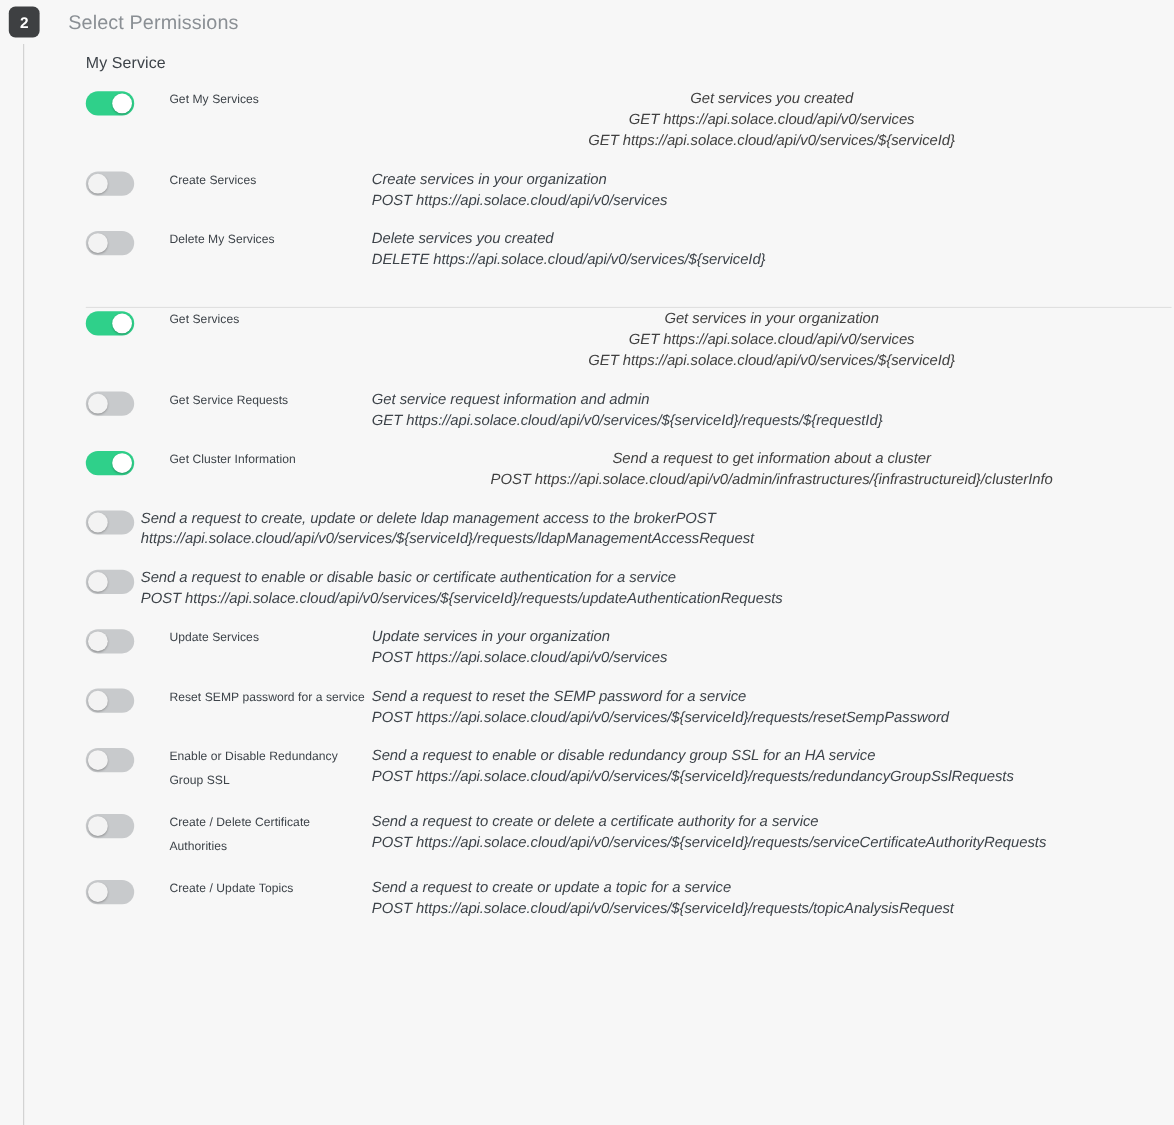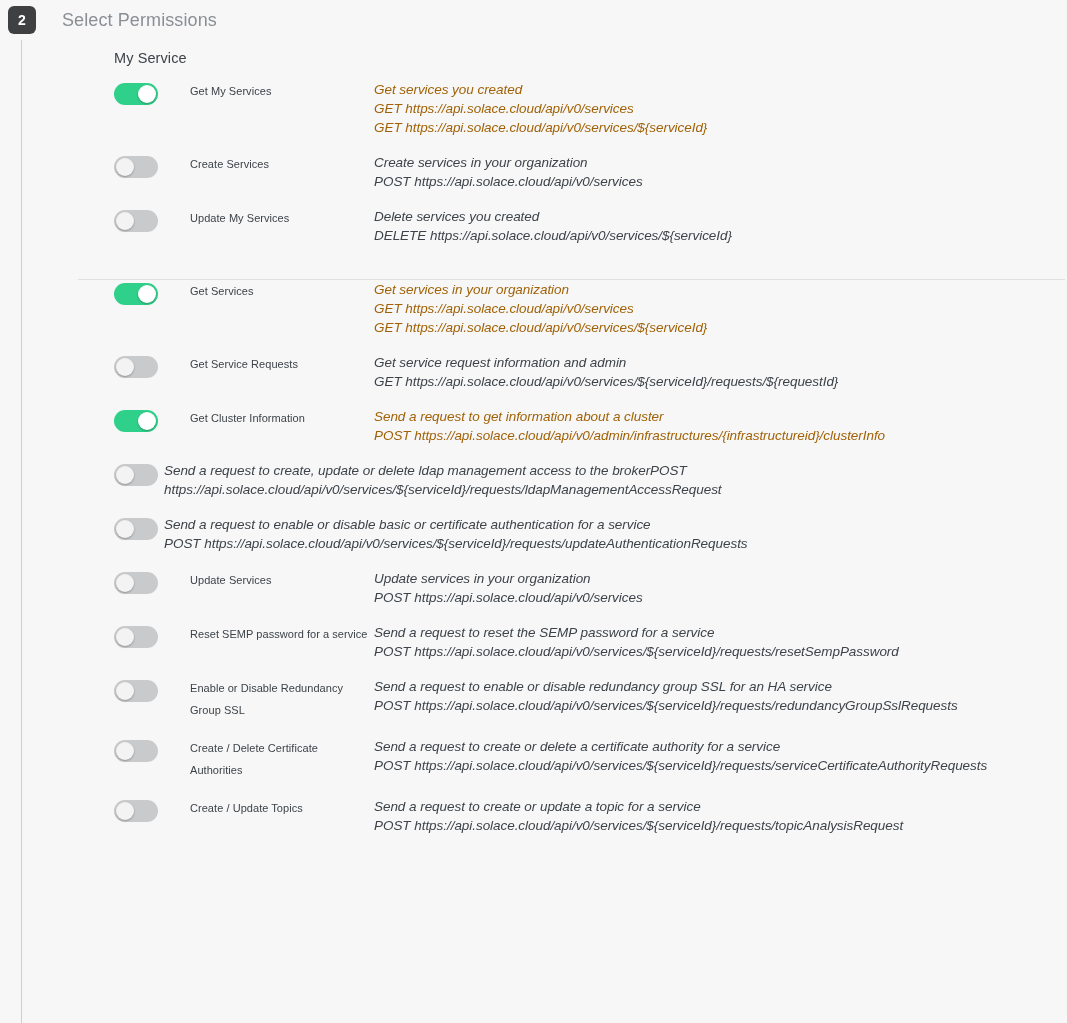--- a/index.html
+++ b/index.html
@@ -61,21 +61,21 @@
   }
 
   
   .content {
     position: absolute;
     left: 78px;
     right: 2px;
     top: 42px;
   }
 
-  .section { padding-bottom: 2px; margin-left: 36px; }
+  .section { padding-bottom: 2px; }
 
   .section-title {
     font-size: 14.5px;
     color: #3d4349;
     margin: 0 0 14px 0;
     padding-top: 8px;
     letter-spacing: .1px;
   }
 
   .divider {
@@ -131,21 +131,21 @@
   .perm-desc {
     flex: 1;
     margin-left: 6px;
     font-style: italic;
     font-size: 13.5px;
     line-height: 19px;
     color: #3d4349;
     white-space: pre-line;
     letter-spacing: -.05px;
   }
-  .perm-row.enabled .perm-desc { color: #a16207; }
+  .perm-row.enabled .perm-desc { color: #404040; text-align: center; }
 </style>
 </head>
 <body>
 
 <div class="wizard">
 
   <div class="step-header">
     <div class="step-badge">2</div>
     <div class="step-title">Select Permissions</div>
   </div>
@@ -170,21 +170,21 @@
             <span class="knob"></span>
           </div>
           <div class="perm-label">Create Services</div>
           <div class="perm-desc">Create services in your organization
 POST https://api.solace.cloud/api/v0/services</div>
         </div>
         <div class="perm-row">
           <div class="toggle" role="switch" aria-checked="false">
             <span class="knob"></span>
           </div>
-          <div class="perm-label">Update My Services</div>
+          <div class="perm-label">Delete My Services</div>
           <div class="perm-desc">Delete services you created
 DELETE https://api.solace.cloud/api/v0/services/${serviceId}</div>
         </div>
       </div>
       <div class="divider"></div>
       <div class="section">
         <div class="perm-row enabled">
           <div class="toggle on" role="switch" aria-checked="true">
             <span class="knob"></span>
           </div>

